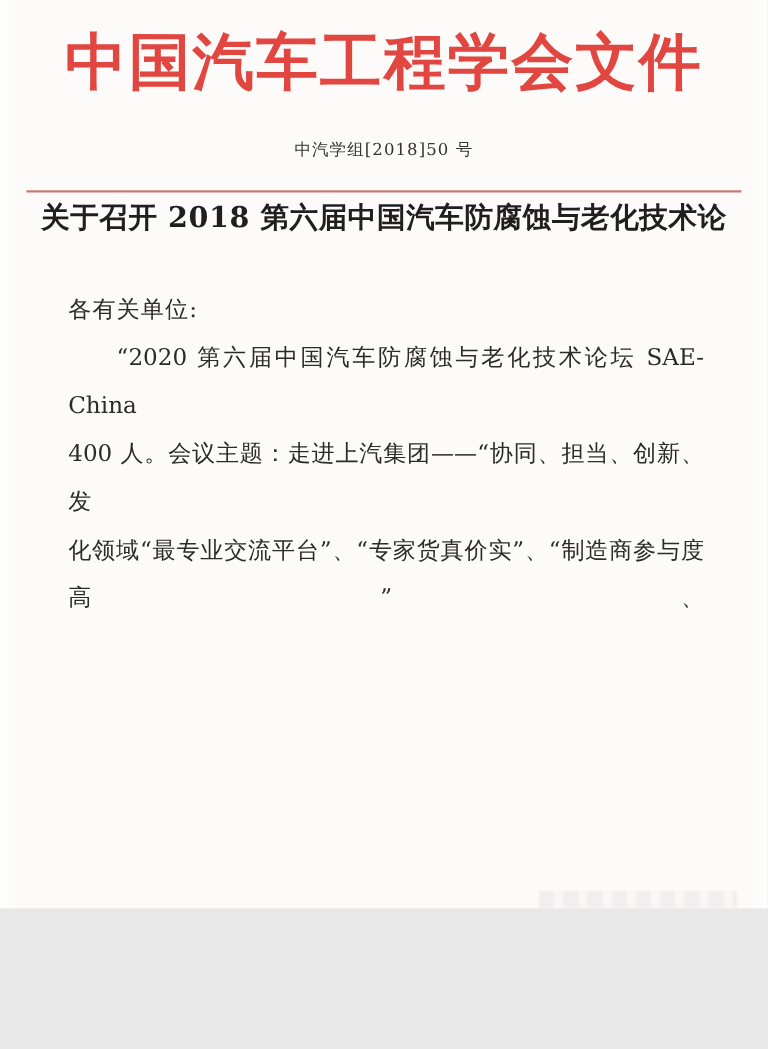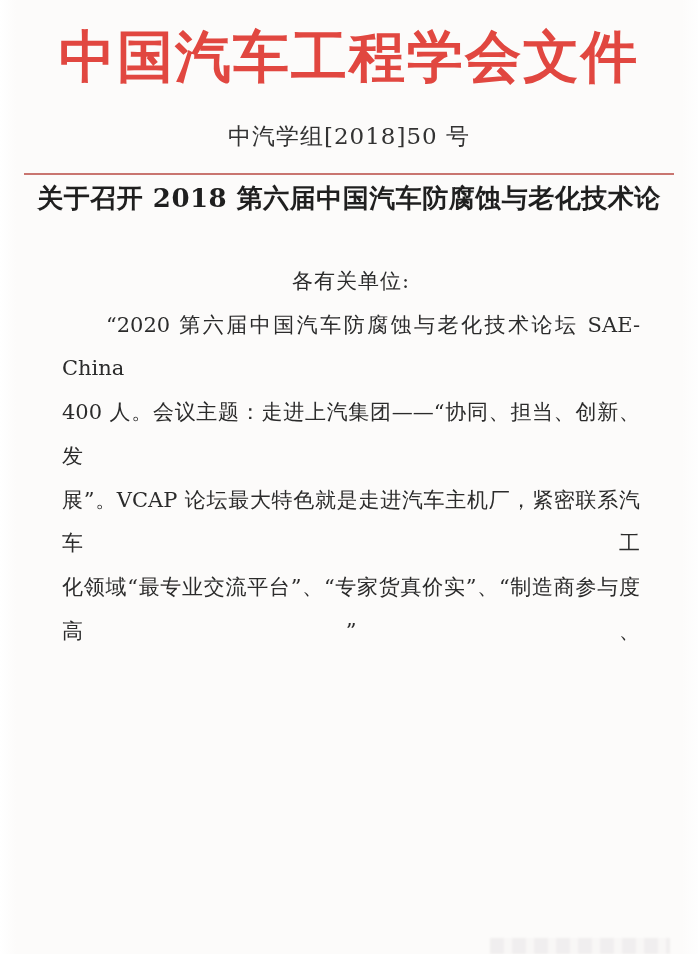--- a/index.html
+++ b/index.html
@@ -1,39 +1,39 @@
 <!DOCTYPE html>
 <html><head>
 <meta charset="utf-8">
 <style>
   html, body { margin: 0; padding: 0; background: #e8e8e8; }
   .page {
     position: relative;
     width: 698px;
-    height: 954px;
+    height: 826px;
     margin: 0 auto;
     background: linear-gradient(90deg, #ffffff 0px, #fcfbfa 16px, #fcfbfa 682px, #fefefe 698px);
     overflow: hidden;
     font-family: "DejaVu Serif", "Liberation Serif", serif;
     color: #2b2b2b;
   }
   .letterhead {
     padding-top: 16px;
     text-align: center;
     font-size: 56px;
     line-height: 80px;
     font-weight: bold;
     color: #e14740;
     letter-spacing: 2px;
     white-space: nowrap;
   }
   .doc-number {
     margin-top: 26px;
     text-align: center;
-    font-size: 23px;
+    font-size: 15px;
     line-height: 28px;
     letter-spacing: 1px;
     color: #333333;
   }
   .red-rule {
     margin: 23px auto 0 auto;
     width: 650px;
     height: 2px;
     background: #c97570;
   }
@@ -45,21 +45,21 @@
     color: #1f1f1f;
     letter-spacing: 0.5px;
   }
   .content {
     margin: 38px 58px 0 62px;
     font-size: 21px;
     line-height: 43.7px;
     color: #2b2b2b;
   }
   .salutation {
-    text-align: center;
+    text-align: left;
     letter-spacing: 1px;
   }
   .line {
     text-align: justify;
     text-align-last: justify;
   }
   .line.indent { text-indent: 44px; }
   .watermark-remnant {
     position: absolute;
     right: 28px;
@@ -85,20 +85,19 @@
 
   <div class="doc-title">
     <div>关于召开 2018 第六届中国汽车防腐蚀与老化技术论</div>
   </div>
 
   <div class="content">
     <div class="salutation">各有关单位:</div>
 
     <div class="line indent">“2020 第六届中国汽车防腐蚀与老化技术论坛 SAE-China</div>
     <div class="line">400 人。会议主题：走进上汽集团——“协同、担当、创新、发</div>
-    <div class="line">展”。VCAP 论坛最大特色就是走进汽车主机厂，紧密联系汽车工</div>
     <div class="line">化领域“最专业交流平台”、“专家货真价实”、“制造商参与度高”、</div>
 
   </div>
 
   <div class="watermark-remnant"></div>
 
 </div>
 
 </body></html>

